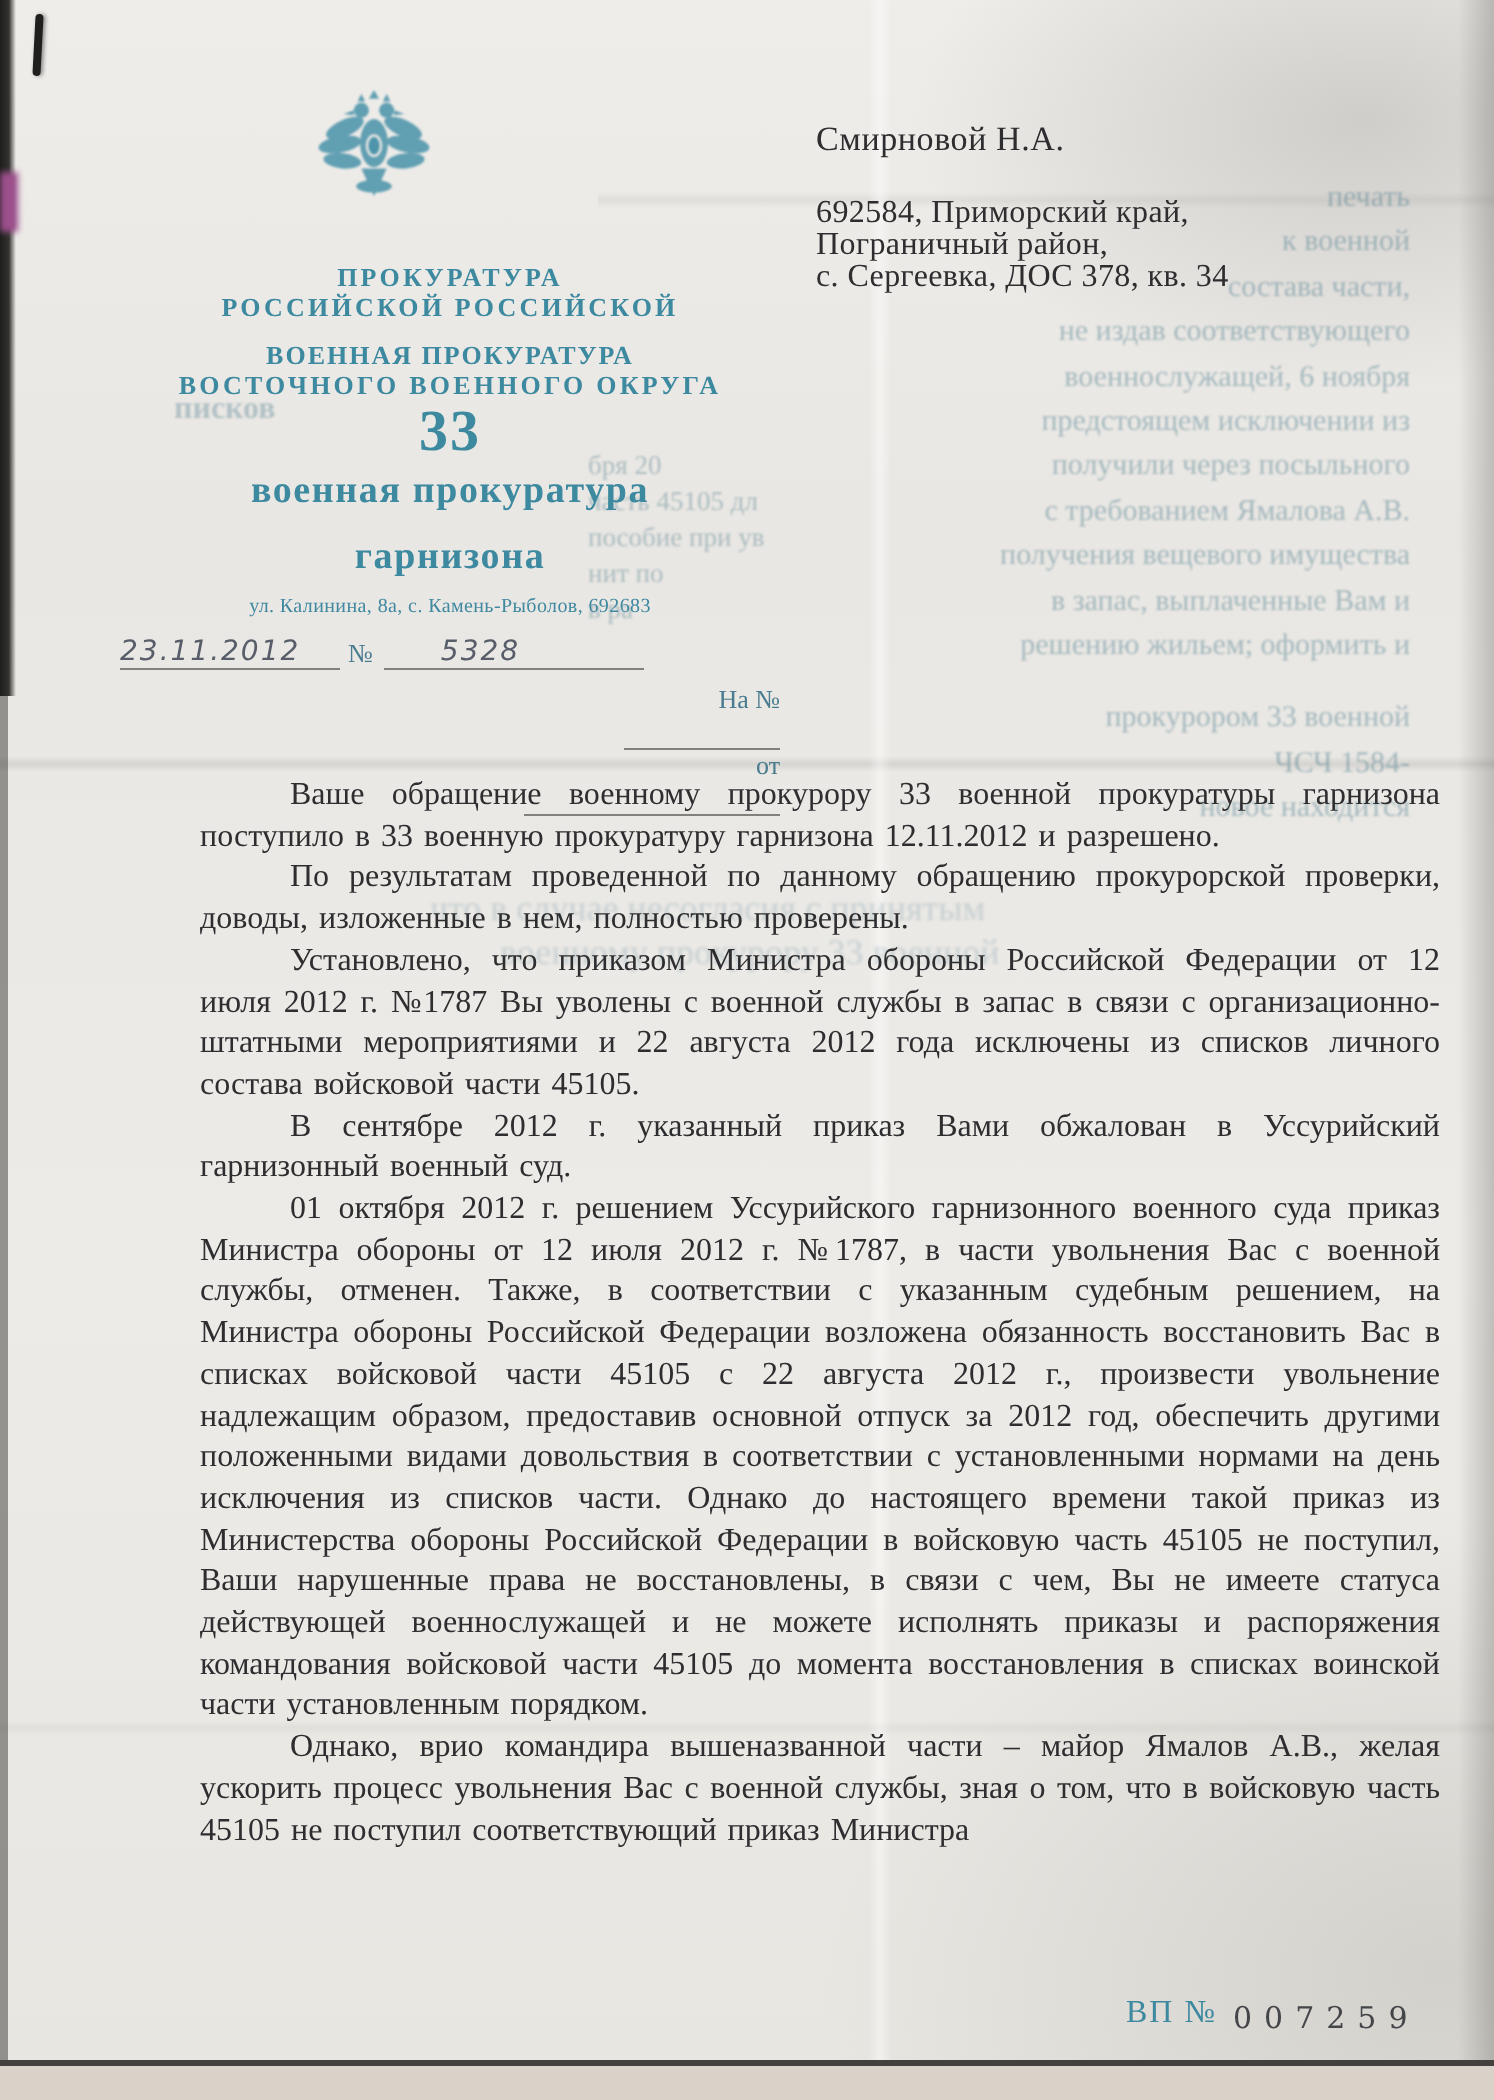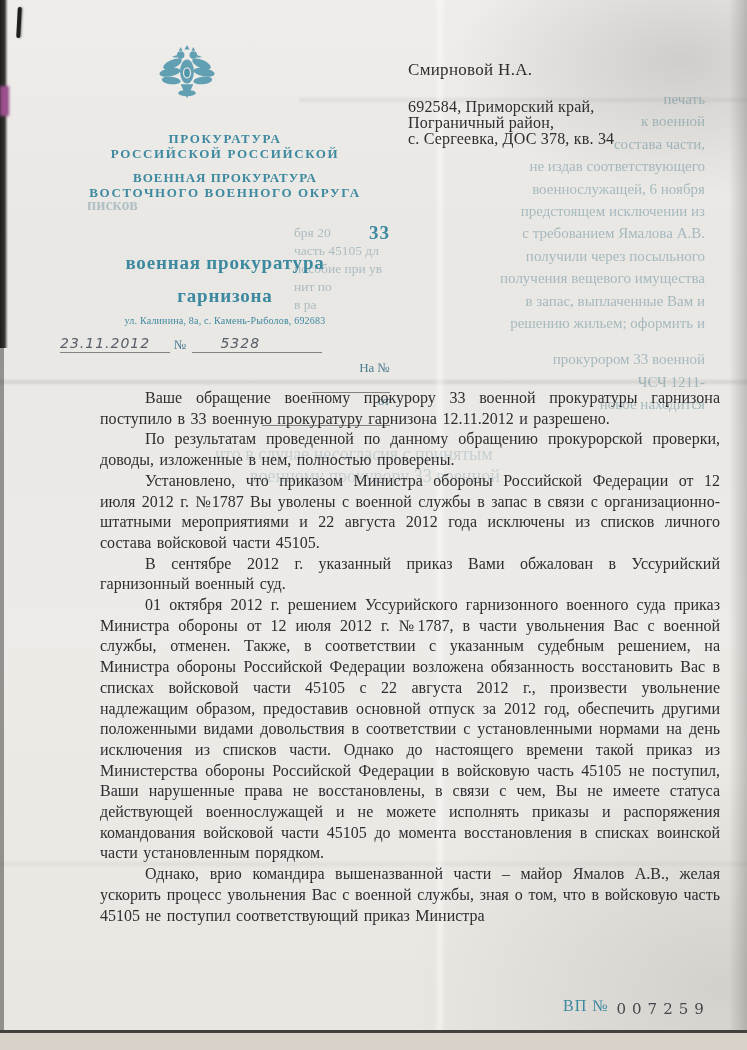--- a/index.html
+++ b/index.html
@@ -46,21 +46,21 @@
     font-size:16px; font-weight:bold; filter:blur(.6px); }
 
   
   .letterhead { position:absolute; left:60px; top:45px; width:330px; text-align:center;
     color:var(--accent,#3c89a0); }
   .eagle { height:62px; transform:translateX(-38px); }
   .eagle svg { filter: blur(.4px); }
   .org { font-weight:bold; font-size:13px; letter-spacing:1.6px; line-height:15px; }
   .org.gap { margin-top:9px; letter-spacing:1px; }
   .eagle + .org { margin-top:24px; }
-  .big-num { font-weight:bold; font-size:19px; line-height:26px; margin-top:20px; letter-spacing:1px;text-align:right; }
+  .big-num { font-weight:bold; font-size:29px; line-height:26px; margin-top:3px; letter-spacing:1px; }
   .unit { font-weight:bold; font-size:19px; line-height:19px; margin-top:7px; letter-spacing:.8px; }
   .unit.u2 { margin-top:14px; }
   .addr { font-size:10px; margin-top:10px; letter-spacing:.2px; color:#3f88a0; }
   .ref-row { display:flex; align-items:flex-end; margin-top:9px; font-size:13px; color:#4a7c90; text-align:left; }
   .ref-row .u { border-bottom:1px solid #83817d; min-height:16px; }
   .w1 { width:110px; } .w2 { width:130px; margin-left:6px; }
   .w3 { width:78px; margin-left:6px; } .w4 { width:128px; margin-left:6px; }
   .hand { font-family:"DejaVu Sans", sans-serif; font-style:italic; color:var(--hand,#3e4554);
     font-size:14px; transform:skewX(-10deg); letter-spacing:1px; opacity:.85; }
   .w2 .pad { padding-left:28px; }
@@ -101,27 +101,27 @@
   <div class="staple"></div>
   <div class="bottom-edge"></div>
 
   <div class="ghost-right">
       <div class="ghost-line">печать</div>
       <div class="ghost-line">к военной</div>
       <div class="ghost-line">состава части,</div>
       <div class="ghost-line">не издав соответствующего</div>
       <div class="ghost-line">военнослужащей, 6 ноября</div>
       <div class="ghost-line">предстоящем исключении из</div>
+      <div class="ghost-line">получили через посыльного</div>
       <div class="ghost-line">с требованием Ямалова А.В.</div>
-      <div class="ghost-line">получили через посыльного</div>
       <div class="ghost-line">получения вещевого имущества</div>
       <div class="ghost-line">в запас, выплаченные Вам и</div>
       <div class="ghost-line">решению жильем; оформить и</div>
       <div class="ghost-line">прокурором 33 военной</div>
-      <div class="ghost-line">ЧСЧ 1211-</div>
+      <div class="ghost-line">ЧСЧ 1584-</div>
       <div class="ghost-line">новое находится</div>
     </div>
   <div class="ghost-mid">
       <div class="ghost-line">бря 20</div>
       <div class="ghost-line">часть 45105 дл</div>
       <div class="ghost-line">пособие при ув</div>
       <div class="ghost-line">нит  по</div>
       <div class="ghost-line">в ра</div>
     </div>
   <div class="ghost-body-line gb1">что в случае несогласия с принятым</div>

